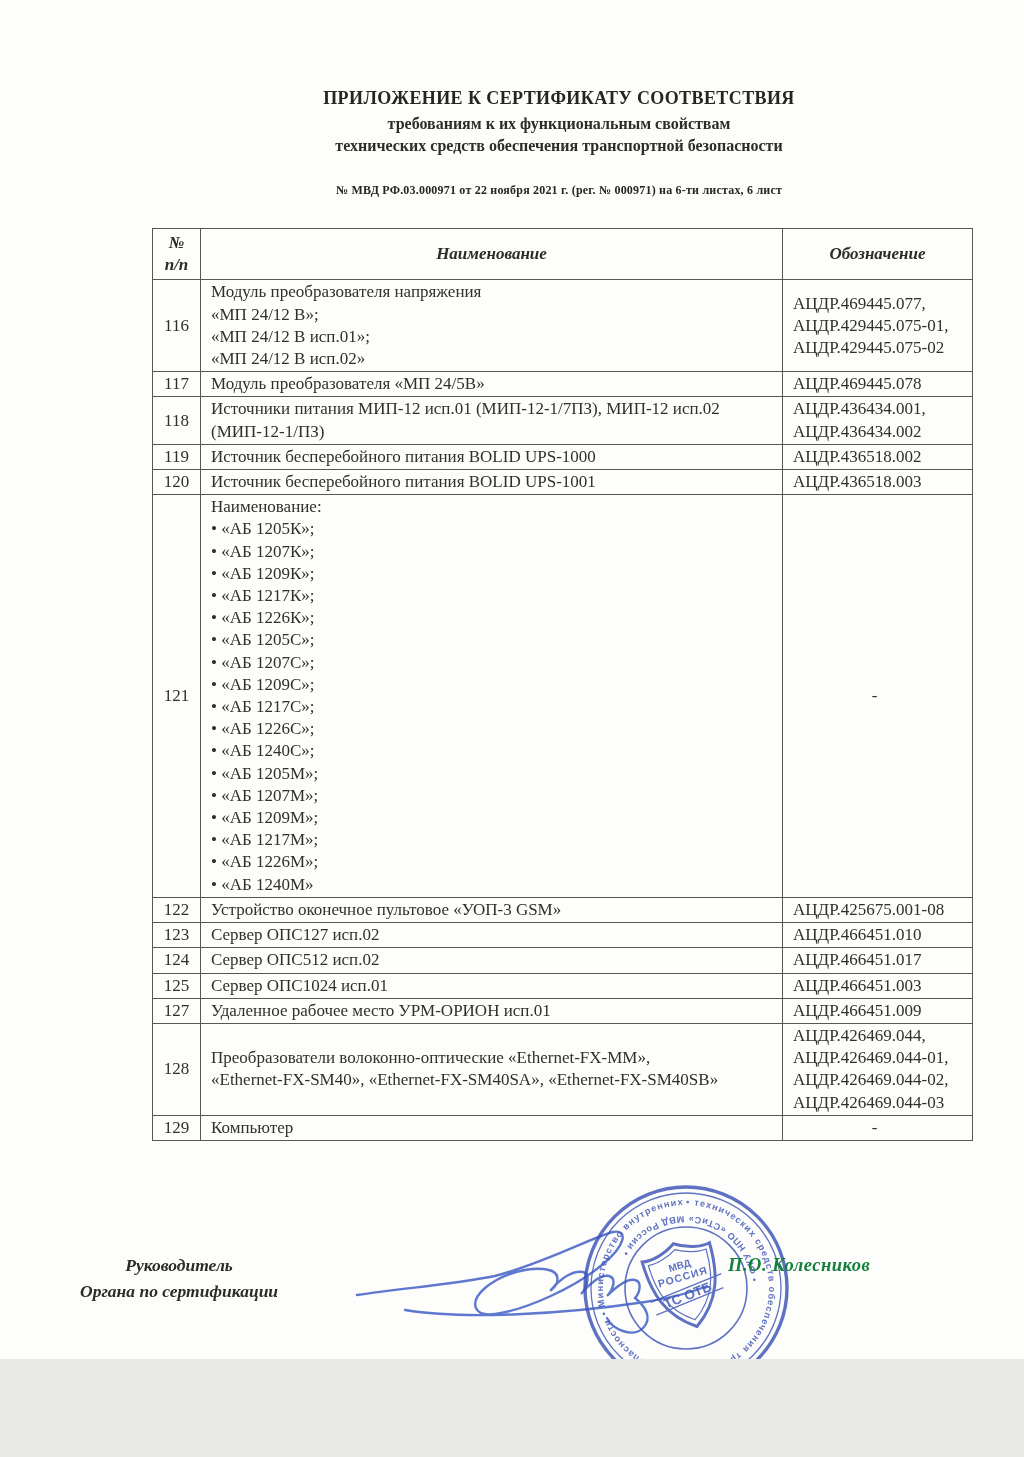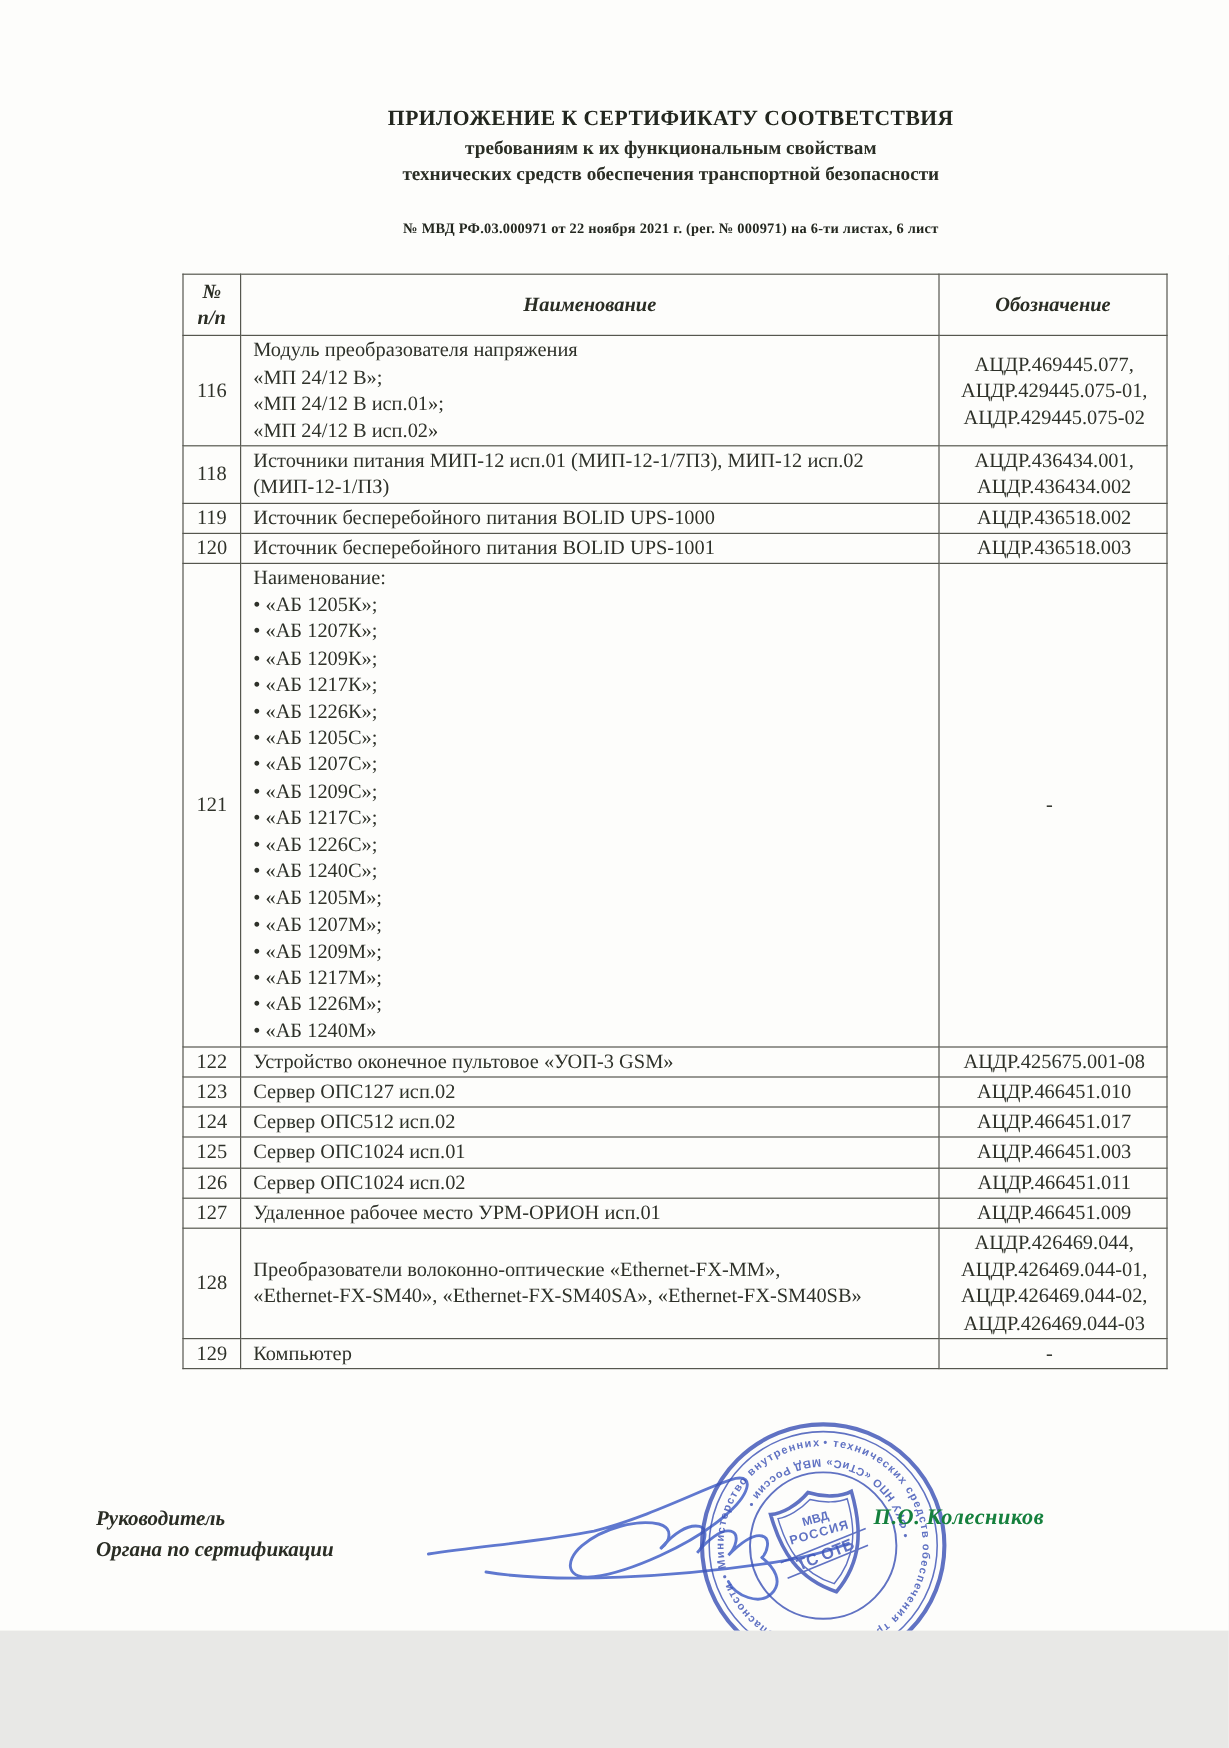--- a/index.html
+++ b/index.html
@@ -49,27 +49,27 @@
   }
   .cert-table th{
     font-style:italic; font-weight:bold; text-align:center;
     padding:3px 4px; color:#2a2d24;
   }
   col.c-num{ width:48px; }
   col.c-name{ width:582px; }
   col.c-desig{ width:190px; }
   td.row-num{ text-align:center; padding:1px 2px; }
   td.row-name{ text-align:left; padding-left:10px; }
-  td.row-desig{ text-align:center; padding-left:10px; }
+  td.row-desig{ text-align:left; padding-left:10px; }
   td.row-desig.center{ text-align:center; padding-left:2px; }
   
   .role-block{
     position:absolute; left:80px; top:1252px;
     font-size:17.5px; font-weight:bold; font-style:italic;
-    color:#2a2d24; line-height:26px;
+    color:#2a2d24; line-height:26px;text-align:center;
   }
   .signature-svg{ position:absolute; left:345px; top:1218px; }
   .stamp-svg{ position:absolute; left:578px; top:1180px; }
   .signer-name{
     position:absolute; left:728px; top:1255px;
     font-size:18.5px; font-weight:bold; font-style:italic; color:#15803d;
     letter-spacing:.5px;
   }
   .seal-mark{
     position:absolute; left:701px; top:1359px;
@@ -114,20 +114,29 @@
           <td class="row-name">
             <div>Модуль преобразователя напряжения</div>
             <div>«МП 24/12 В»;</div>
             <div>«МП 24/12 В исп.01»;</div>
             <div>«МП 24/12 В исп.02»</div>
           </td>
           <td class="row-desig">
             <div>АЦДР.469445.077,</div>
             <div>АЦДР.429445.075-01,</div>
             <div>АЦДР.429445.075-02</div>
+          </td>
+        </tr>
+        <tr>
+          <td class="row-num">117</td>
+          <td class="row-name">
+            <div>Модуль преобразователя «МП 24/5В»</div>
+          </td>
+          <td class="row-desig">
+            <div>АЦДР.469445.078</div>
           </td>
         </tr>
         <tr>
           <td class="row-num">118</td>
           <td class="row-name">
             <div>Источники питания МИП-12 исп.01 (МИП-12-1/7ПЗ), МИП-12 исп.02</div>
             <div>(МИП-12-1/ПЗ)</div>
           </td>
           <td class="row-desig">
             <div>АЦДР.436434.001,</div>
@@ -208,29 +217,20 @@
         <tr>
           <td class="row-num">125</td>
           <td class="row-name">
             <div>Сервер ОПС1024 исп.01</div>
           </td>
           <td class="row-desig">
             <div>АЦДР.466451.003</div>
           </td>
         </tr>
         <tr>
-          <td class="row-num">126</td>
-          <td class="row-name">
-            <div>Сервер ОПС1024 исп.02</div>
-          </td>
-          <td class="row-desig">
-            <div>АЦДР.466451.011</div>
-          </td>
-        </tr>
-        <tr>
           <td class="row-num">127</td>
           <td class="row-name">
             <div>Удаленное рабочее место УРМ-ОРИОН исп.01</div>
           </td>
           <td class="row-desig">
             <div>АЦДР.466451.009</div>
           </td>
         </tr>
         <tr>
           <td class="row-num">128</td>

